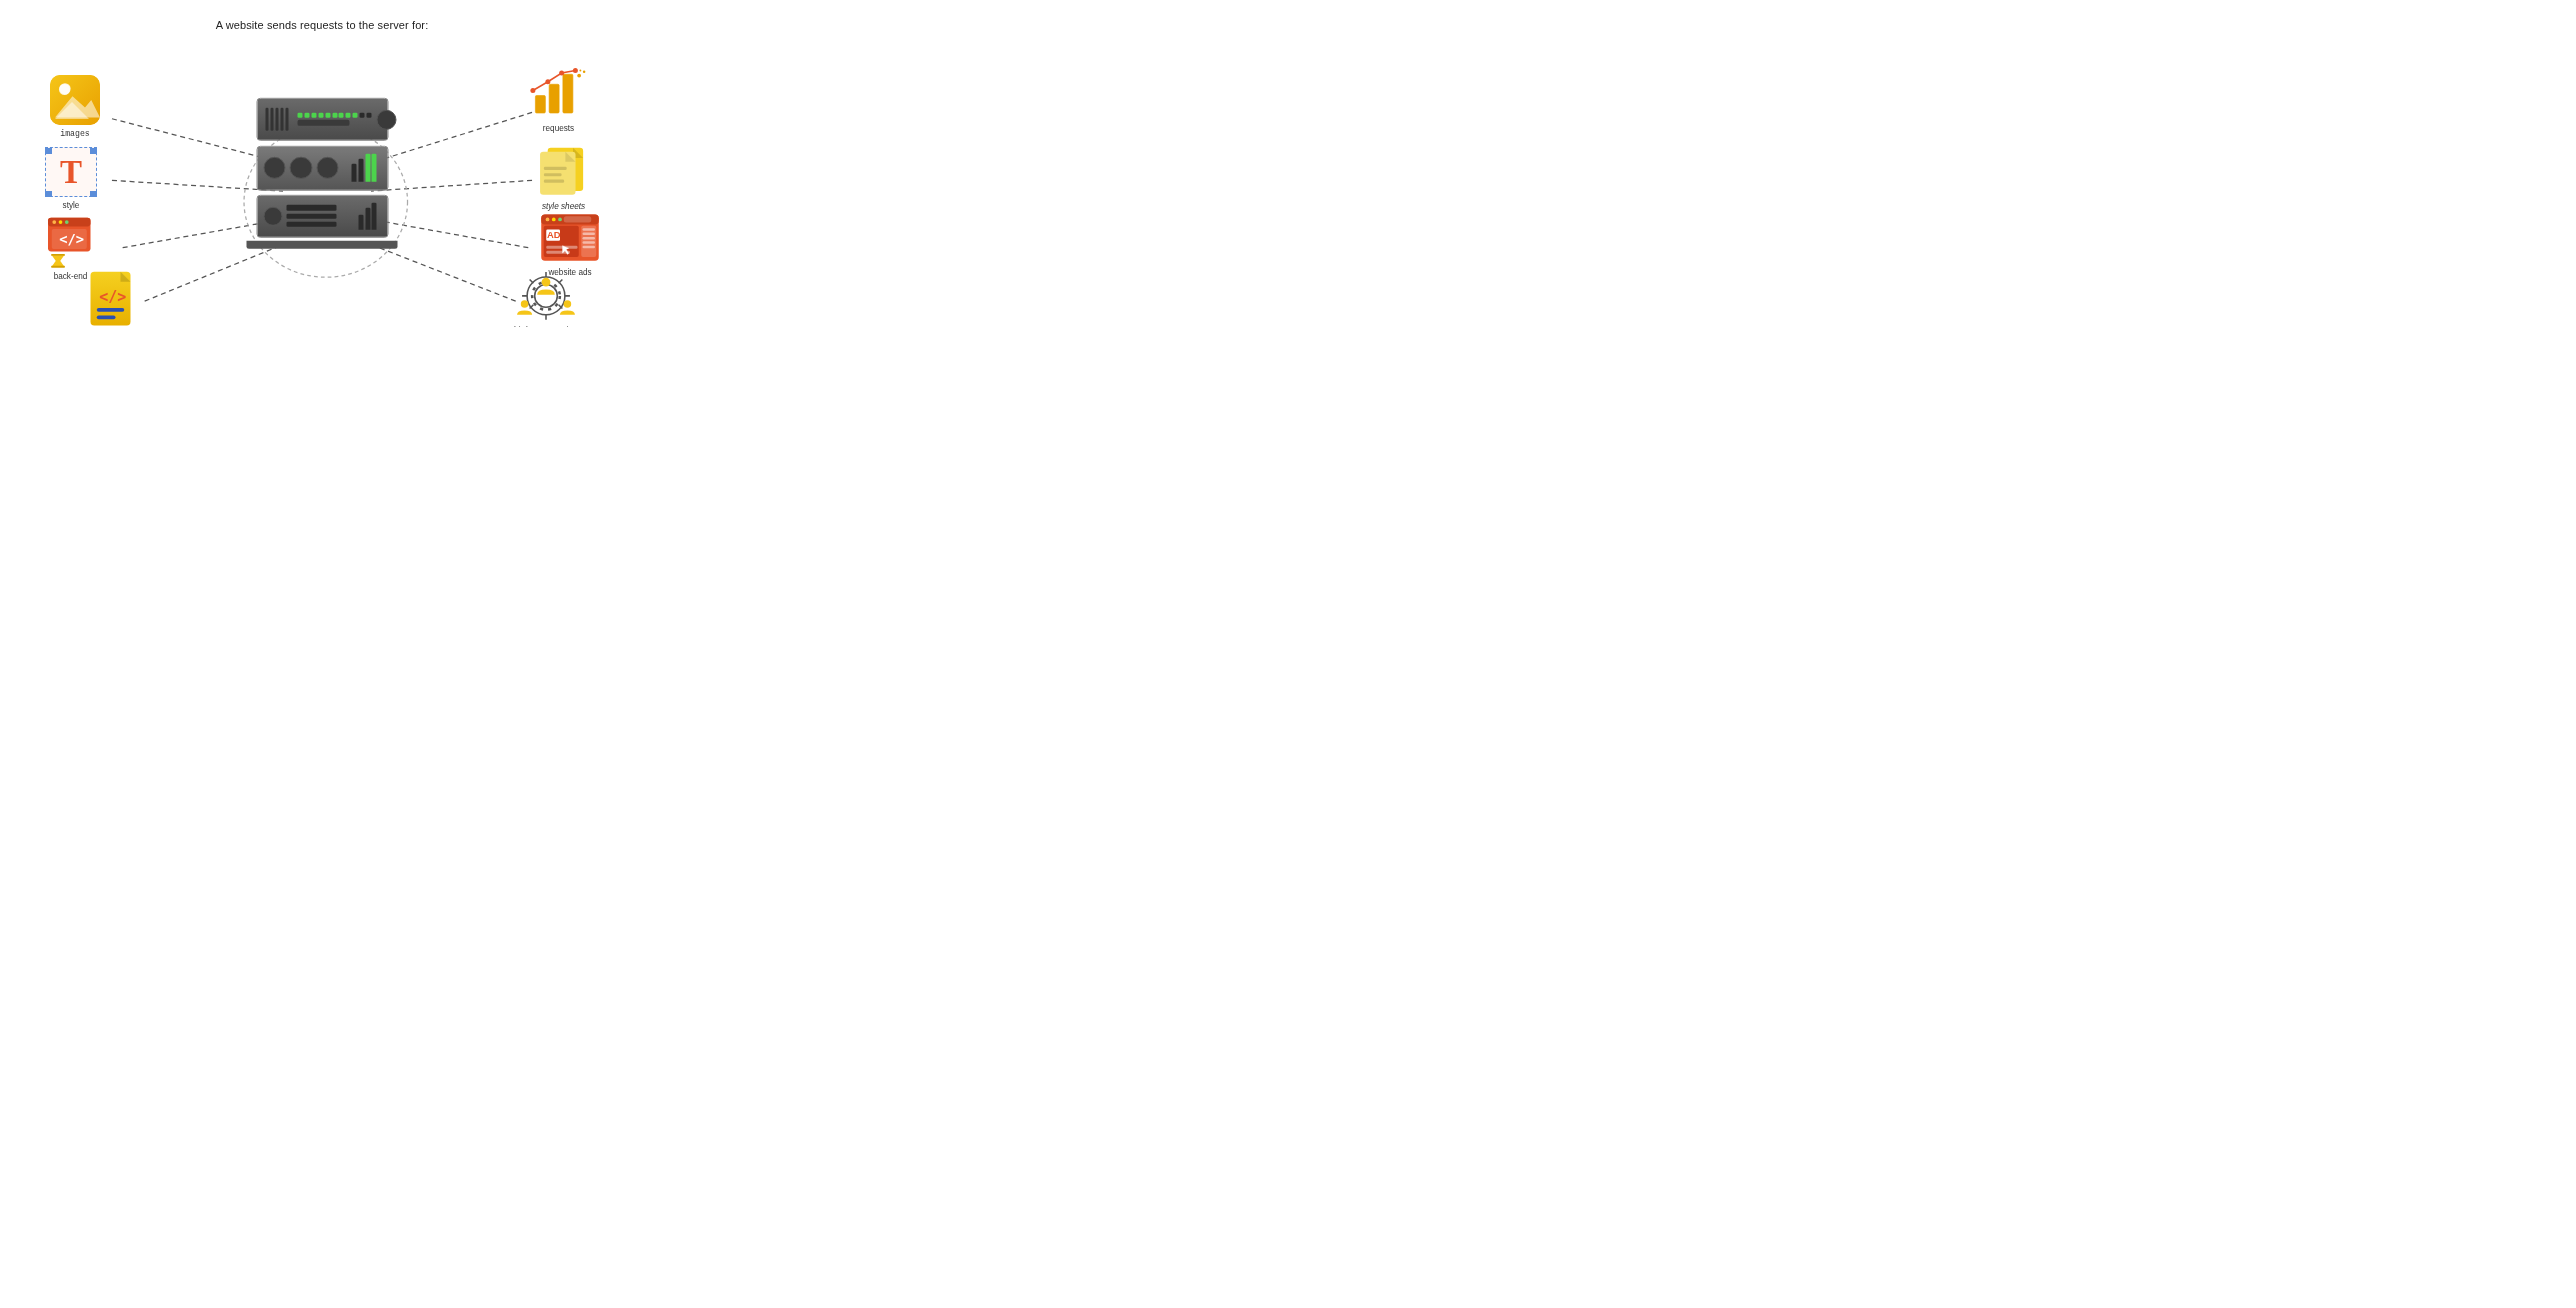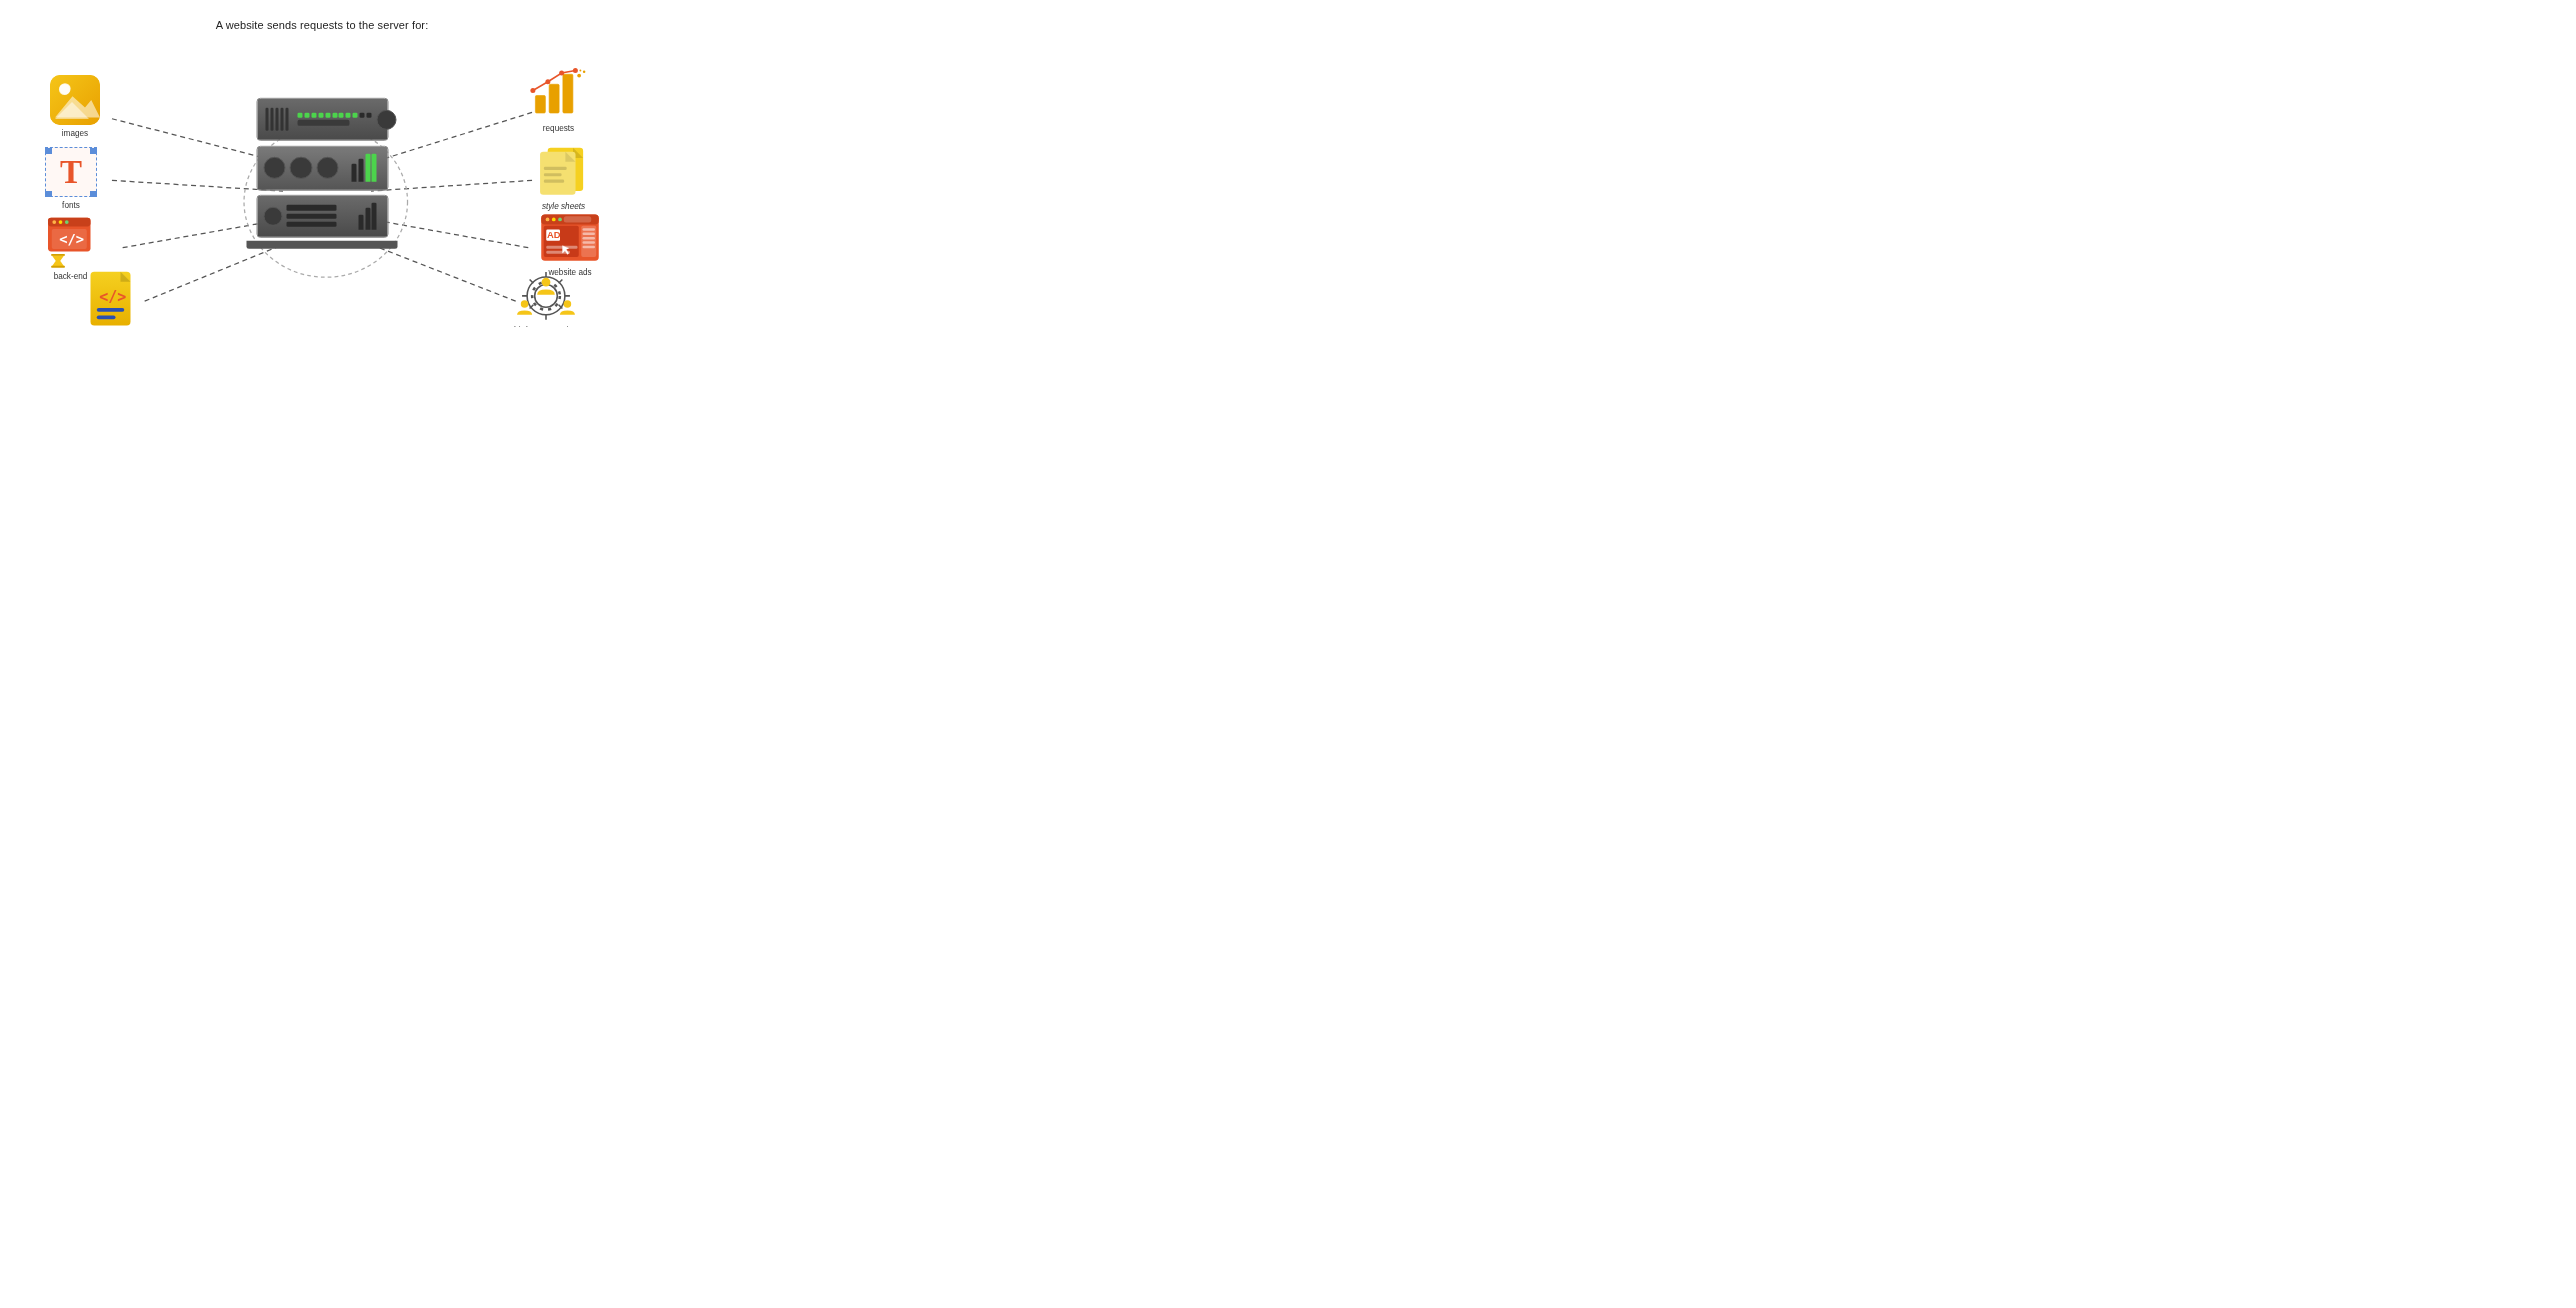--- a/index.html
+++ b/index.html
@@ -266,21 +266,21 @@
       <div class="rack-vert-bars" style="margin-left:2.5px;">
         <div class="vbar" style="height:15px;"></div>
         <div class="vbar" style="height:21.4px;"></div>
         <div class="vbar" style="height:26.4px;"></div>
       </div>
     </div>
 
     <div class="rack-base"></div>
   </div>
 
-  <div class="item" style="left:50px; top:38px;">
+  <div class="item" style="left:50px; top:38px;font-family:Liberation Mono, monospace;">
     <div class="images-icon">
       <svg width="50" height="50" viewBox="0 0 80 80">
         <defs>
           <linearGradient id="imgGrad" x1="0%" y1="0%" x2="100%" y2="100%">
             <stop offset="0%" stop-color="#f5c518"></stop>
             <stop offset="100%" stop-color="#e8a000"></stop>
           </linearGradient>
         </defs>
         <rect width="80" height="80" rx="16" fill="url(#imgGrad)"></rect>
         <circle cx="24" cy="22" r="9" fill="rgba(255,255,255,0.85)"></circle>
@@ -291,21 +291,21 @@
   </div>
 
   <div class="item" style="left:45px; top:110px;">
     <div style="position:relative; width:52px; height:50px; border:1.3px dashed #5b8dd9; background:#fff8f5; display:flex; align-items:center; justify-content:center;">
       <div class="fonts-corner tl"></div>
       <div class="fonts-corner tr"></div>
       <div class="fonts-corner bl"></div>
       <div class="fonts-corner br"></div>
       <span class="fonts-t">T</span>
     </div>
-    <span class="item-label">fonts</span>
+    <span class="item-label">style</span>
   </div>
 
   <div class="item" style="left:43px; top:179px;">
     <div style="width:55px; height:52px; position:relative;">
       <svg width="55" height="52" viewBox="0 0 88 82">
 
         <rect x="8" y="2" width="68" height="54" rx="5" fill="#e8552a" stroke="none"></rect>
         <rect x="8" y="2" width="68" height="14" rx="5" fill="#c8401a"></rect>
         <circle cx="18" cy="9" r="3" fill="#ffb347"></circle>
         <circle cx="28" cy="9" r="3" fill="#ffd700"></circle>

